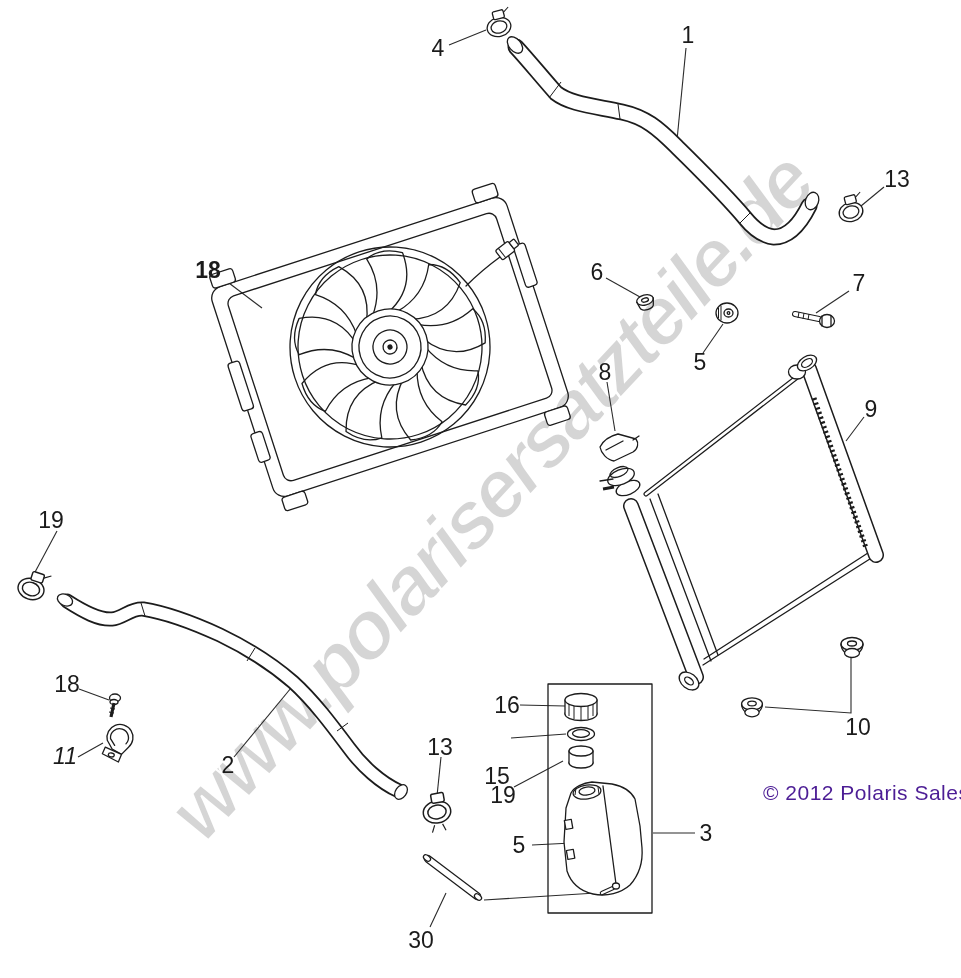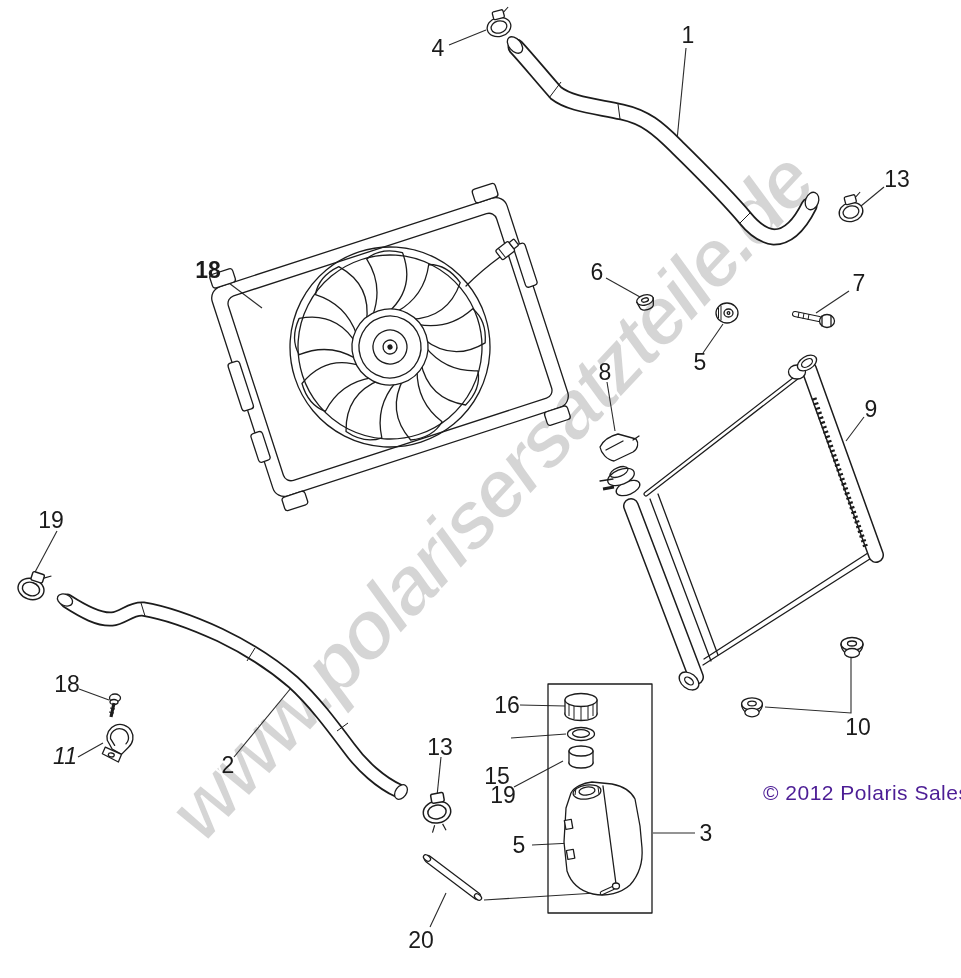--- a/index.html
+++ b/index.html
@@ -309,17 +309,17 @@
       <div class="callout" style="left: 65px; top: 756px; font-style: italic;">11</div>
       <div class="callout" style="left: 67px; top: 684px;">18</div>
       <div class="callout" style="left: 897px; top: 179px;">13</div>
       <div class="callout" style="left: 440px; top: 747px;">13</div>
       <div class="callout" style="left: 507px; top: 705px;">16</div>
       <div class="callout" style="left: 497px; top: 776px;">15</div>
       <div class="callout" style="left: 503px; top: 795px;">19</div>
       <div class="callout" style="left: 519px; top: 845px;">5</div>
       <div class="callout" style="left: 208px; top: 270px; font-weight: bold;">18</div>
       <div class="callout" style="left: 51px; top: 520px;">19</div>
-      <div class="callout" style="left: 421px; top: 940px;">20</div>
+      <div class="callout" style="left: 421px; top: 940px;">30</div>
     </div>
 
   <div class="copyright">© 2012 Polaris Sales Inc.</div>
 </div>
 
 </body></html>

